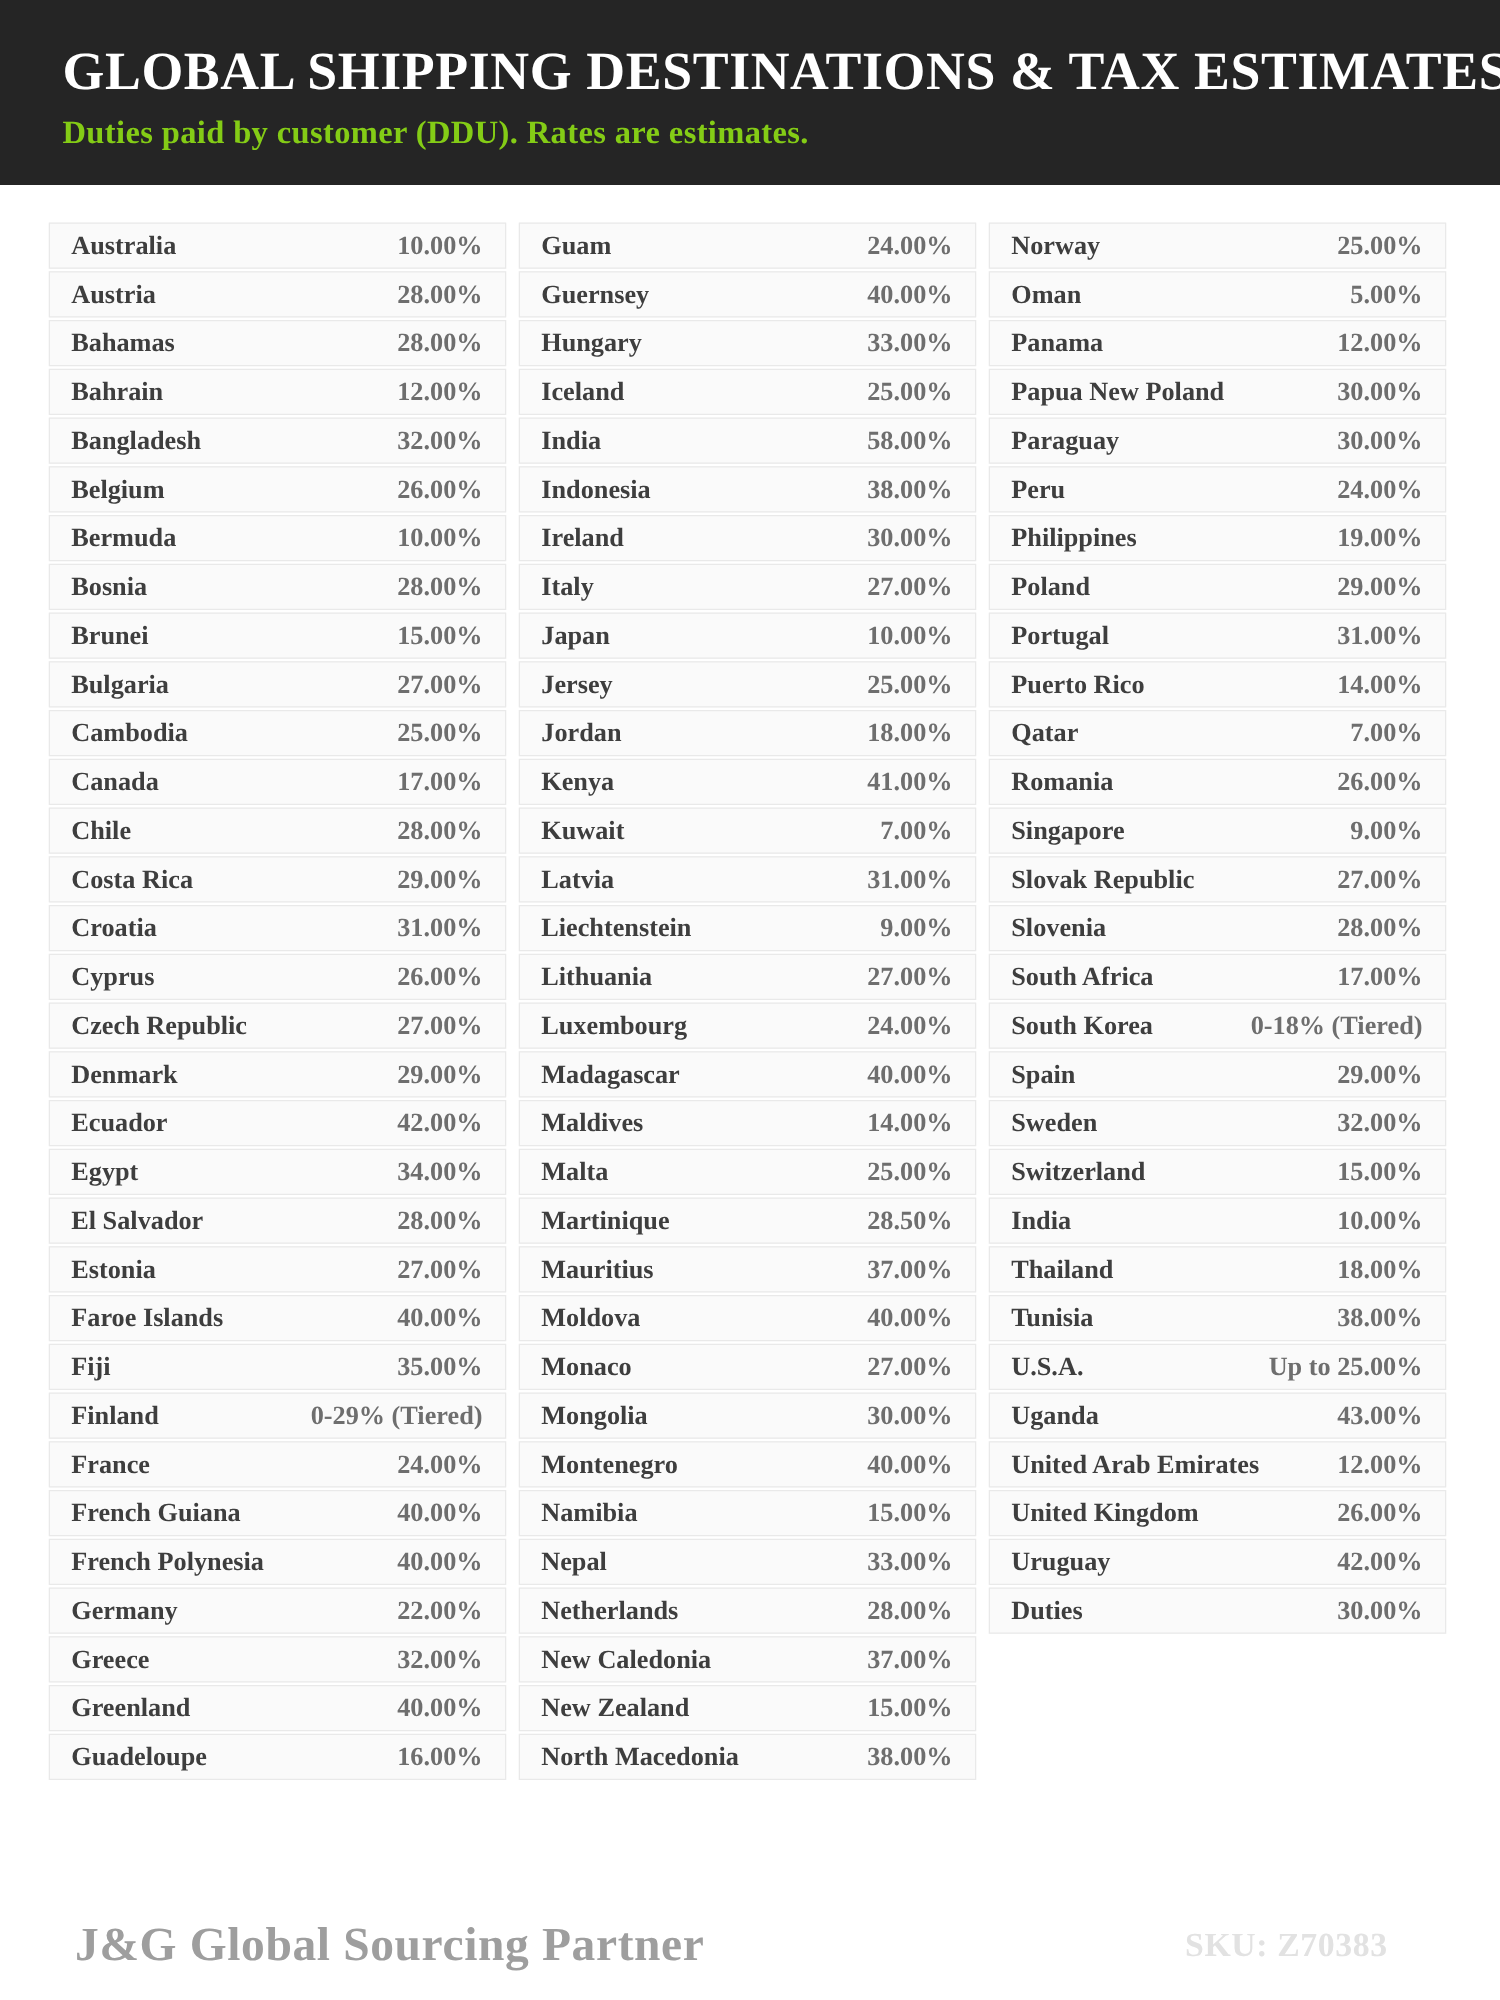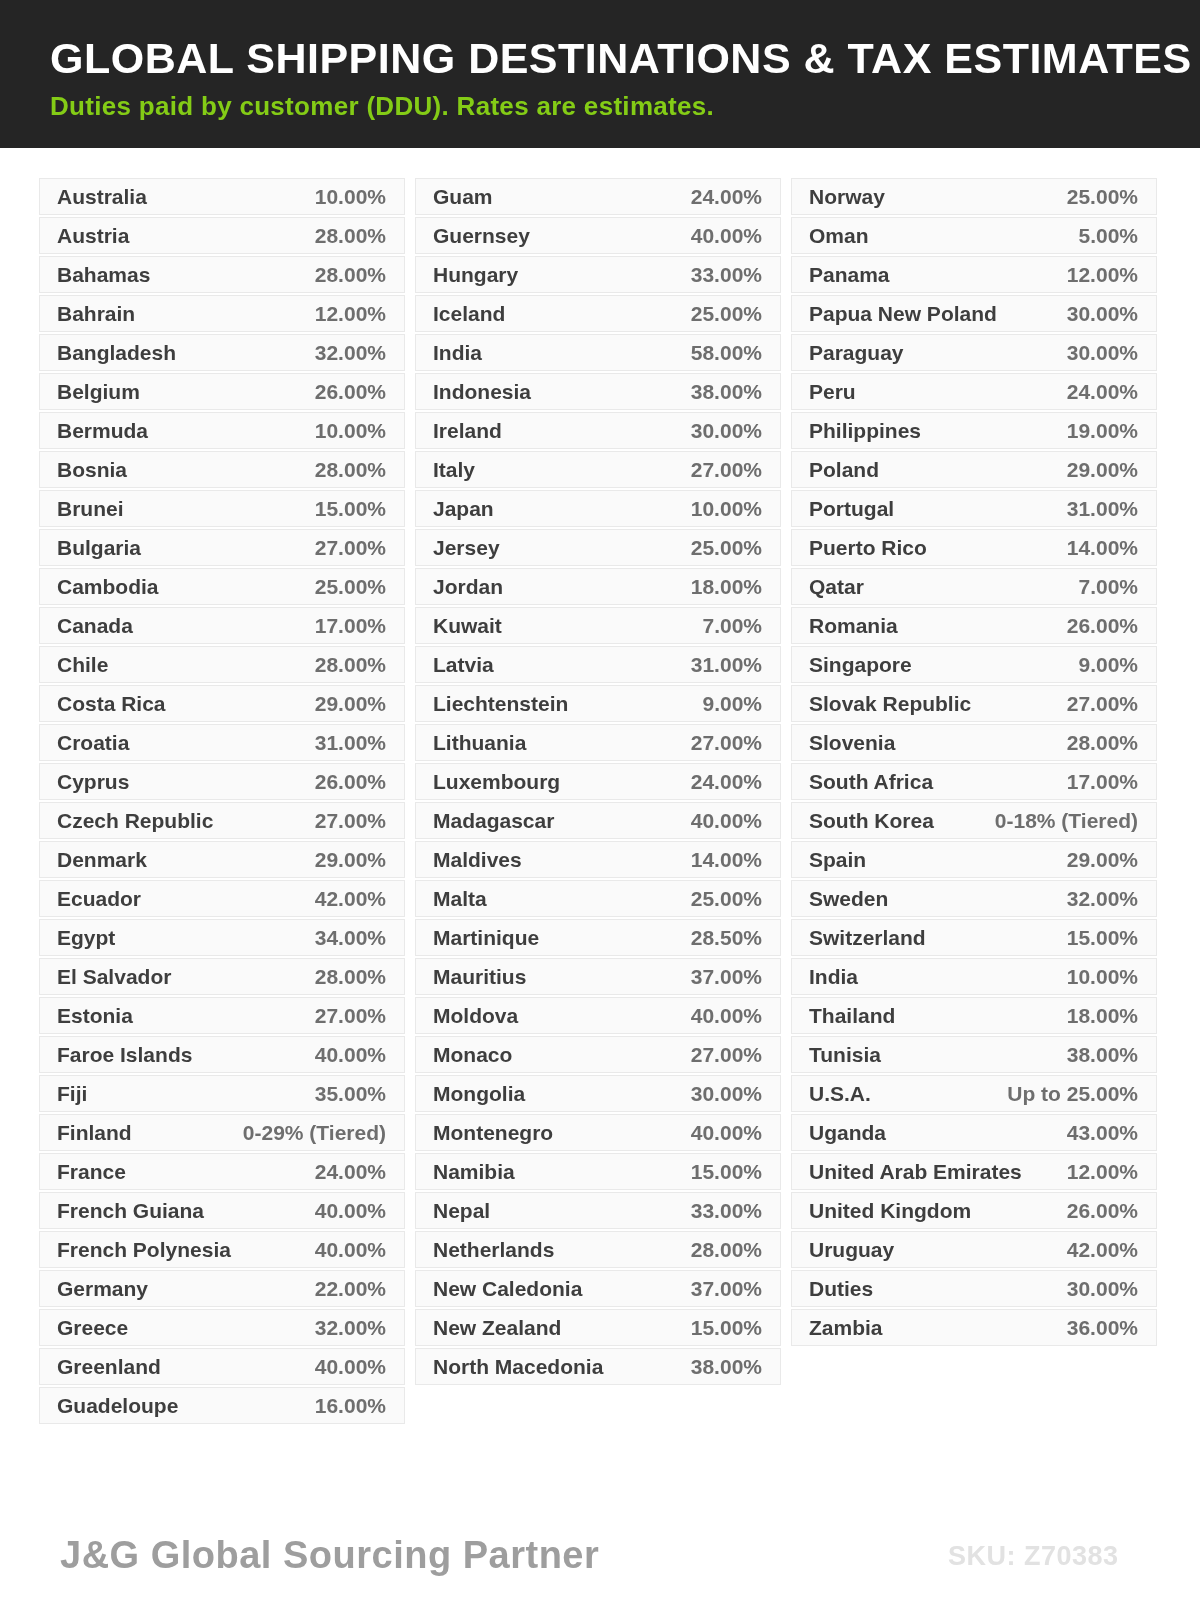--- a/index.html
+++ b/index.html
@@ -9,20 +9,21 @@
     width: 1200px;
     height: 1600px;
     overflow: hidden;
     font-family: "Liberation Sans", sans-serif;
   }
   .page {
     position: relative;
     width: 1200px;
     height: 1600px;
     background: #ffffff;
+    font-family: Liberation Serif, serif;
   }
   .header {
     box-sizing: border-box;
     width: 1200px;
     height: 148px;
     background: #252525;
     padding: 34px 40px 0 50px;
   }
   .header .title {
     color: #ffffff;
@@ -273,20 +274,24 @@
         </div>
         <div class="row">
           <span class="country">Jersey</span>
           <span class="rate">25.00%</span>
         </div>
         <div class="row">
           <span class="country">Jordan</span>
           <span class="rate">18.00%</span>
         </div>
         <div class="row">
+          <span class="country">Kenya</span>
+          <span class="rate">41.00%</span>
+        </div>
+        <div class="row">
           <span class="country">Kuwait</span>
           <span class="rate">7.00%</span>
         </div>
         <div class="row">
           <span class="country">Latvia</span>
           <span class="rate">31.00%</span>
         </div>
         <div class="row">
           <span class="country">Liechtenstein</span>
           <span class="rate">9.00%</span>
@@ -470,24 +475,20 @@
           <span class="rate">26.00%</span>
         </div>
         <div class="row">
           <span class="country">Uruguay</span>
           <span class="rate">42.00%</span>
         </div>
         <div class="row">
           <span class="country">Duties</span>
           <span class="rate">30.00%</span>
         </div>
-        <div class="row">
-          <span class="country">Zambia</span>
-          <span class="rate">36.00%</span>
-        </div>
       </div>
   </div>
 
   <div class="footer-brand">J&amp;G Global Sourcing Partner</div>
 
   <div class="footer-sku">SKU: Z70383</div>
 
 </div>
 
 </body></html>

